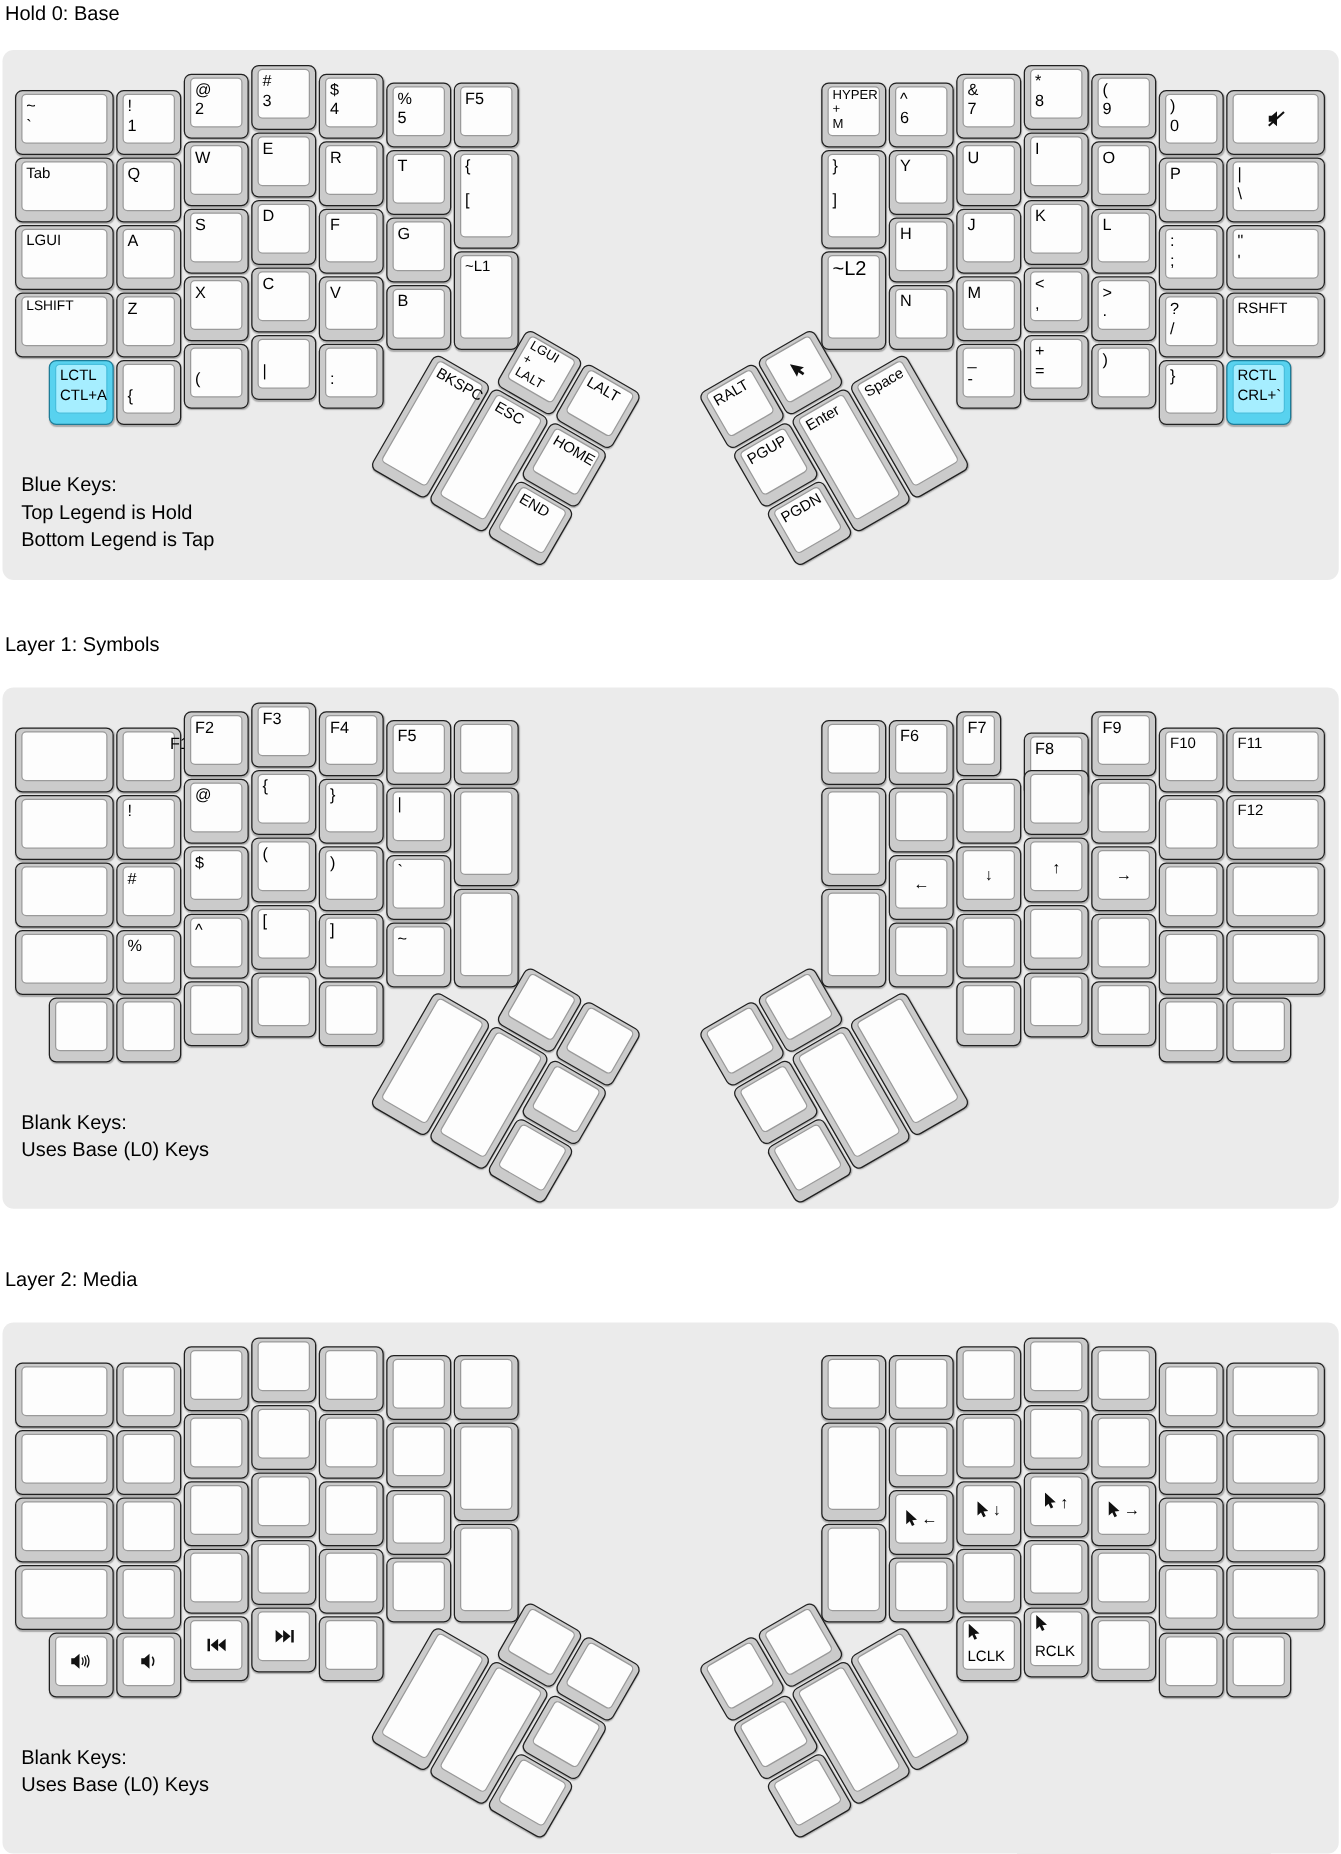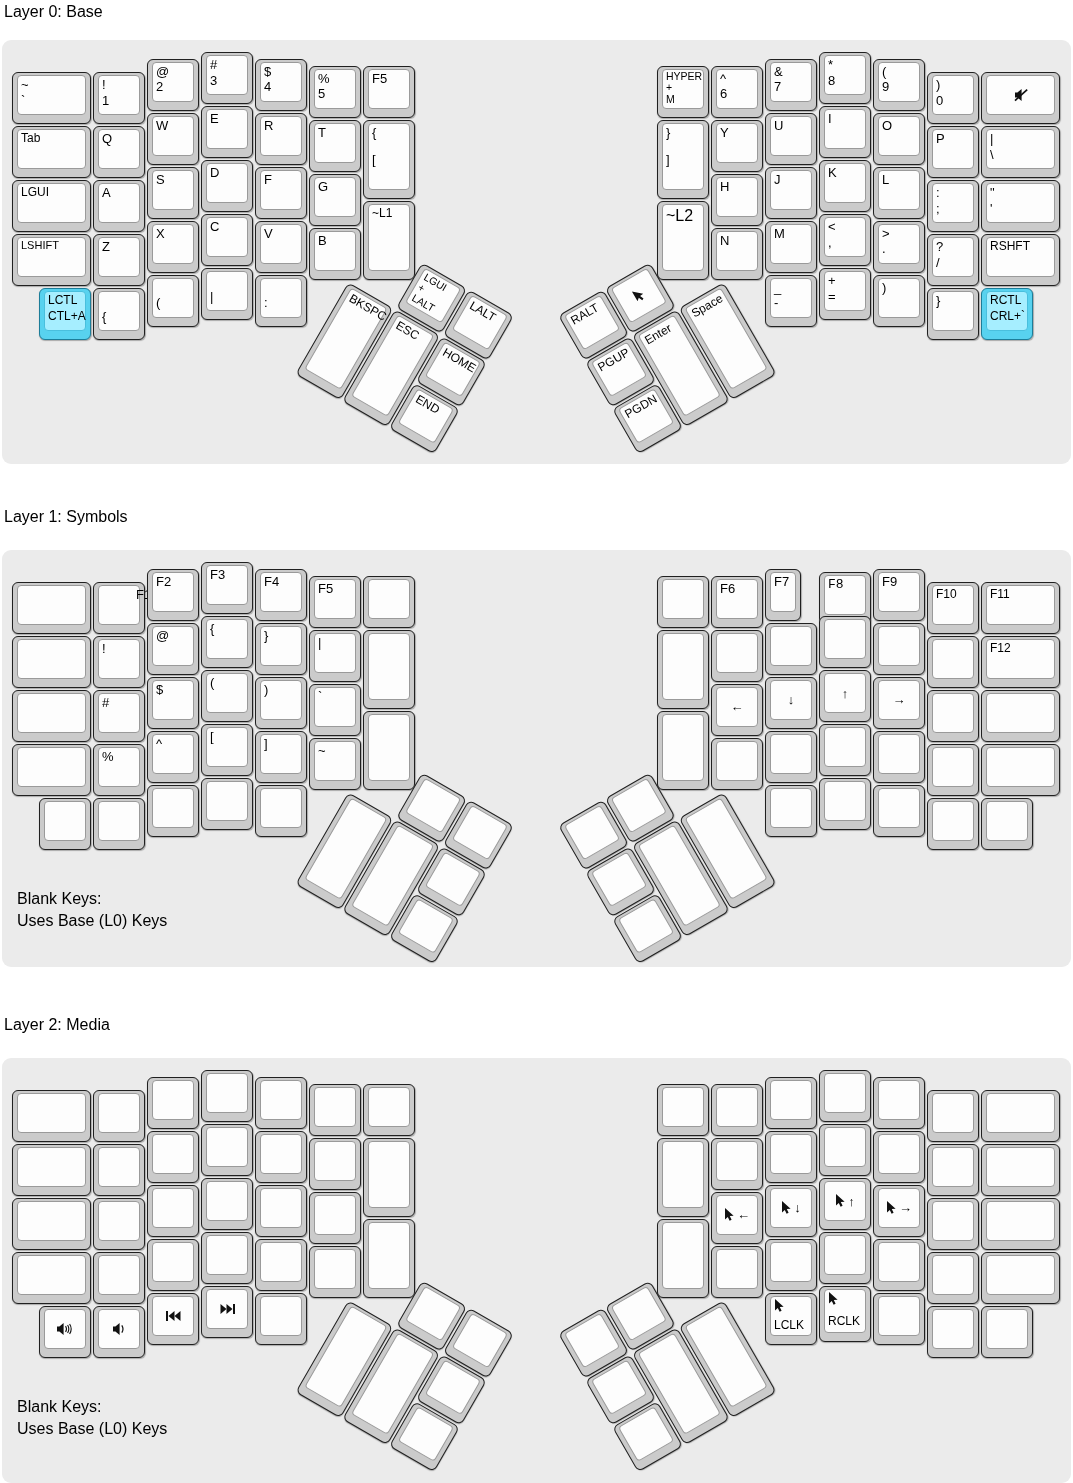--- a/index.html
+++ b/index.html
@@ -21,28 +21,33 @@
   .ca{font-size:13px;line-height:1;}
   .itl{position:absolute;left:3px;top:2px;display:flex;}
   .ic{display:flex;}
   .ic svg,.itl svg{display:block;}
   .thumb{position:absolute;left:0;top:0;transform-origin:0 0;}
 </style>
 </head>
 <body>
 
 <div class="page">
-  <div class="layer-title" style="top: 2px;">Layer 0: Base</div>
+  <div class="layer-title" style="top: 2px;">Hold 0: Base</div>
   <div class="layer-title" style="top: 507px;">Layer 1: Symbols</div>
   <div class="layer-title" style="top: 1015px;">Layer 2: Media</div>
 
   <div class="panel" style="top: 40px; height: 424px;"></div>
   <div class="panel" style="top: 550px; height: 417px;"></div>
   <div class="panel" style="top: 1058px; height: 425px;"></div>
 
+  <div class="note" style="top: 378px;">
+    <div>Blue Keys:</div>
+    <div>Top Legend is Hold</div>
+    <div>Bottom Legend is Tap</div>
+  </div>
   <div class="note" style="top: 888px;">
     <div>Blank Keys:</div>
     <div>Uses Base (L0) Keys</div>
   </div>
   <div class="note" style="top: 1396px;">
     <div>Blank Keys:</div>
     <div>Uses Base (L0) Keys</div>
   </div>
 <div class="key" style="left: 12px; top: 72.25px; width: 79px; height: 52px;">
       <div class="cap">
@@ -826,21 +831,21 @@
     <div class="key" style="left: 765px; top: 676.75px; width: 52px; height: 52px;">
       <div class="cap">
         <div class="cl">
           <span style="font-size: 13px;">↓</span>
         </div>
       </div>
     </div>
     <div class="key" style="left: 765px; top: 730.75px; width: 52px; height: 52px;">
       <div class="cap"></div>
     </div>
-    <div class="key" style="left: 819px; top: 572px; width: 52px; height: 52px; font-family: Liberation Mono, monospace;">
+    <div class="key" style="left: 819px; top: 586px; width: 52px; height: 52px;">
       <div class="cap">
         <div class="tl">
           <div style="font-size: 13px;">F8</div>
         </div>
       </div>
     </div>
     <div class="key" style="left: 819px; top: 616px; width: 52px; height: 52px;">
       <div class="cap"></div>
     </div>
     <div class="key" style="left: 819px; top: 670px; width: 52px; height: 52px;">

